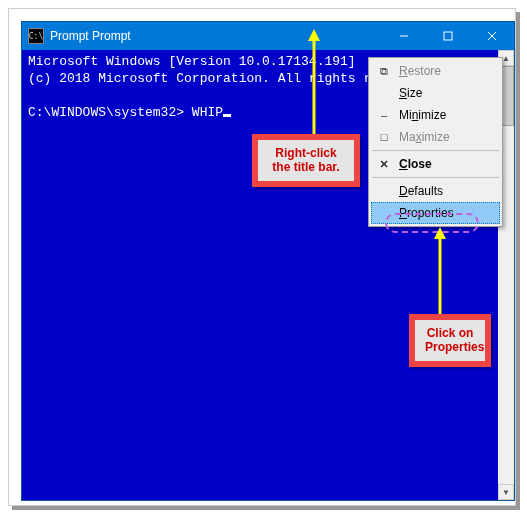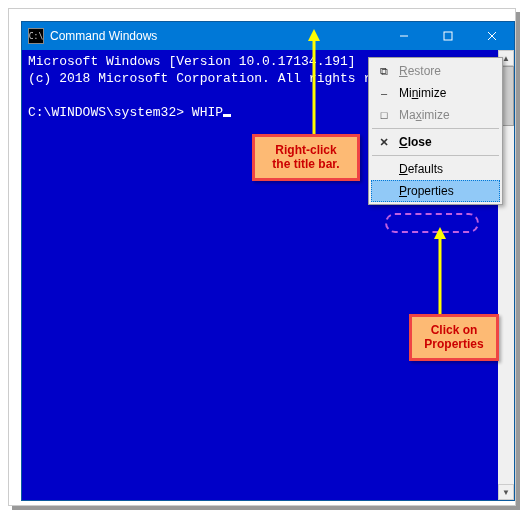--- a/index.html
+++ b/index.html
@@ -150,32 +150,32 @@
       font-size: 9px;
       color: #333;
     }
     .menu-sep {
       height: 1px;
       background: #c0c0c0;
       margin: 2px 1px;
     }
     .callout {
       position: absolute;
-      background: #fdba74;
-      border: 3px solid #ef4444;
+      background: #e5e5e5;
+      border: 6px solid #ef4444;
       color: #c00;
       font-weight: bold;
       font-size: 12px;
       text-align: center;
       padding: 6px 10px;
       line-height: 1.2;
       box-shadow: 2px 2px 3px rgba(0,0,0,0.3);
     }
     .callout1 { left: 243px; top: 125px; width: 108px; }
-    .callout2 { left: 400px; top: 305px; width: 90px; }
+    .callout2 { left: 400px; top: 305px; width: 82px; }
     .arrow {
       position: absolute;
       pointer-events: none;
     }
     .highlight-oval {
       position: absolute;
       left: 376px;
       top: 204px;
       width: 94px;
       height: 20px;
@@ -185,21 +185,21 @@
     }
   </style>
 </head>
 <body>
 
 <div class="outer-frame">
 
 <div class="window">
   <div class="title-bar">
     <div class="title-icon">C:\</div>
-    <div class="title-text">Command Windows</div>
+    <div class="title-text">Prompt Prompt</div>
     <div class="win-btn">
       <svg width="10" height="10">
             <line x1="1" y1="5" x2="9" y2="5" stroke="#fff" stroke-width="1"></line>
           </svg>
     </div>
     <div class="win-btn">
       <svg width="10" height="10">
             <rect x="1" y="1" width="8" height="8" fill="none" stroke="#fff" stroke-width="1"></rect>
           </svg>
     </div>
@@ -222,20 +222,23 @@
     </div>
   </div>
 </div>
 
 <div class="context-menu">
   <div class="menu-item disabled">
     <span class="menu-icon">⧉</span>
     <span><span class="underline">R</span>estore</span>
   </div>
   <div class="menu-item">
+    <span><span class="underline">S</span>ize</span>
+  </div>
+  <div class="menu-item">
     <span class="menu-icon">–</span>
     <span>Mi<span class="underline">n</span>imize</span>
   </div>
   <div class="menu-item disabled">
     <span class="menu-icon">□</span>
     <span>Ma<span class="underline">x</span>imize</span>
   </div>
   <div class="menu-sep"></div>
   <div class="menu-item" style="font-weight:bold">
     <span class="menu-icon">✕</span>

